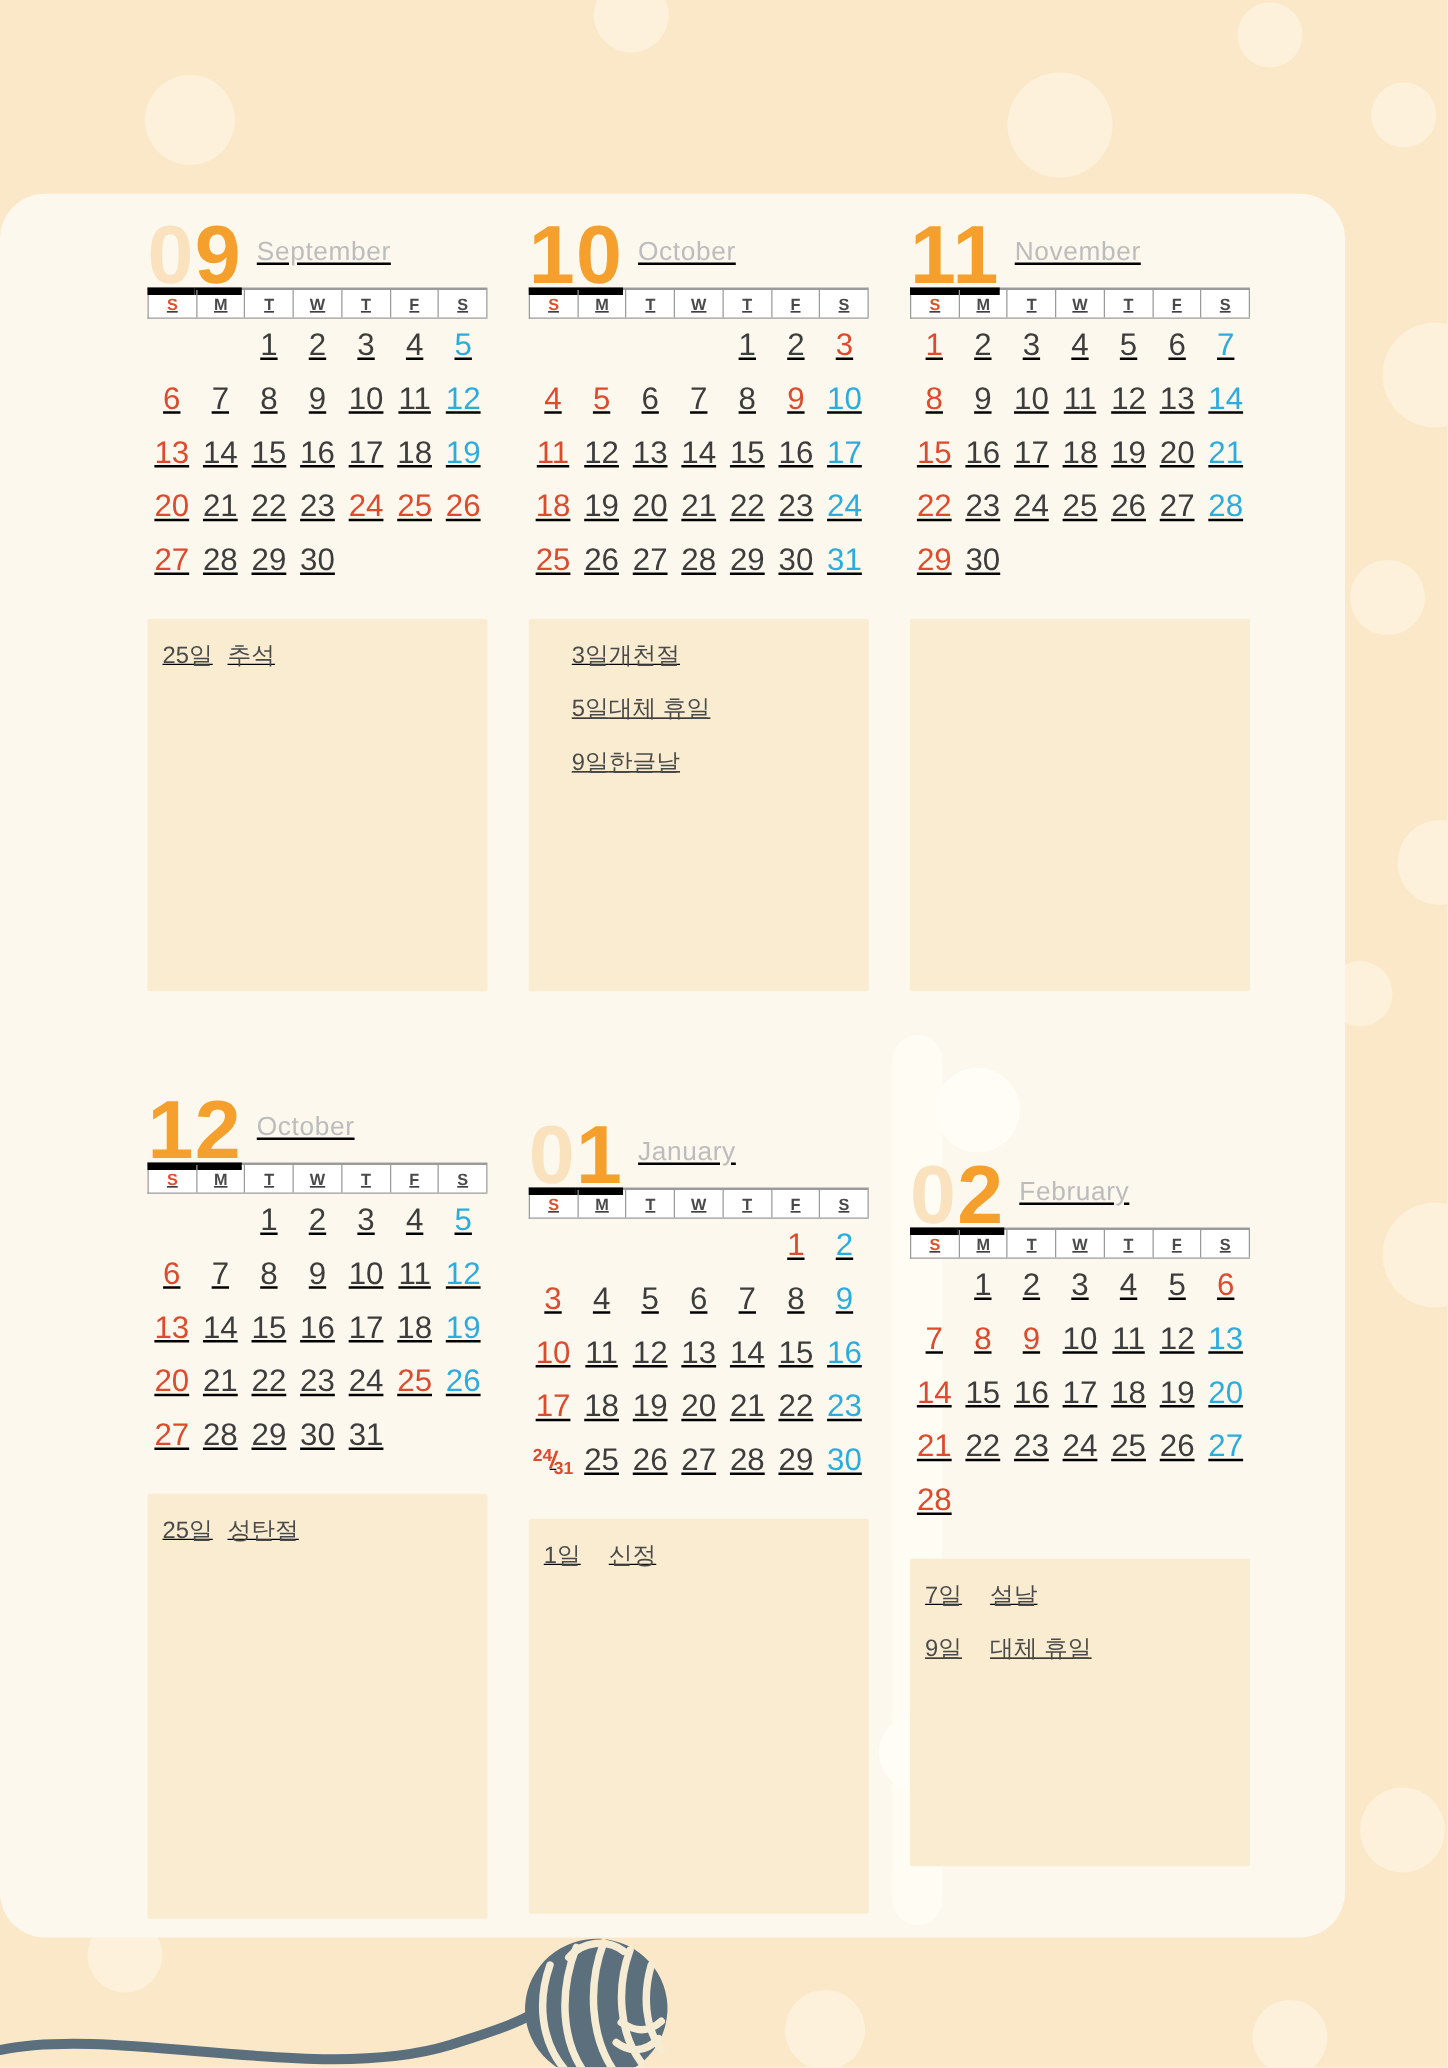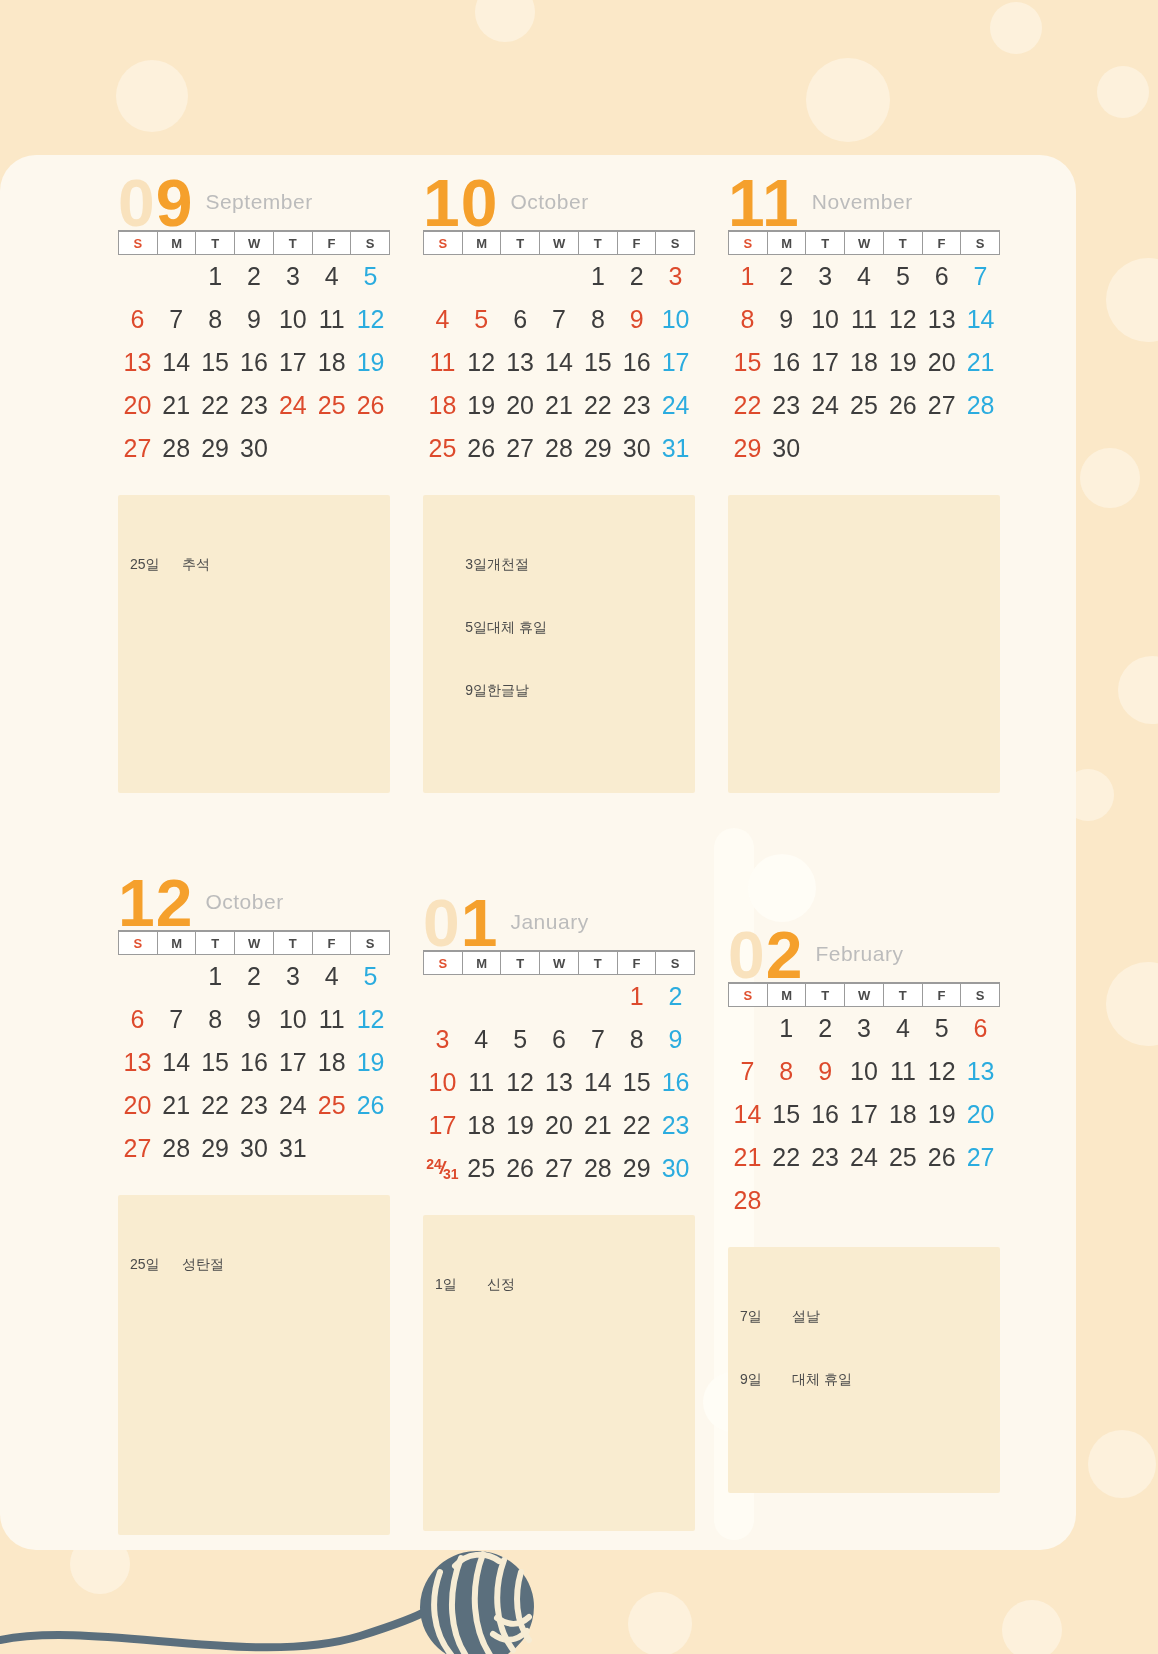--- a/index.html
+++ b/index.html
@@ -18,21 +18,21 @@
   .card{
     position:absolute;left:0;top:155px;width:1076px;height:1395px;
     background:var(--card);border-radius:36px;
   }
   .stripe{
     position:absolute;left:714px;top:828px;width:40px;height:712px;
     background:#fffdf6;opacity:.75;border-radius:20px;
   }
   .carddot{position:absolute;border-radius:50%;background:#fffdf6;opacity:.9;}
 
-  .month{position:absolute;width:272px;}
+  .month{position:absolute;width:272px;text-decoration:underline;}
   .monthhead{display:flex;align-items:flex-end;height:62px;}
   .num{font-size:66px;font-weight:bold;line-height:54px;color:var(--orange);letter-spacing:1px;}
   .num .fade{color:var(--orangefade);}
   .mname{font-size:21px;color:var(--mname);padding:0 0 16px 12px;letter-spacing:.5px;}
 
   .dayhdr{
     display:flex;height:25px;box-sizing:border-box;background:#fff;
     border-top:2px solid var(--border);border-bottom:1px solid var(--border);
     border-left:1px solid var(--border);
   }
@@ -49,21 +49,21 @@
   .cell.b{color:var(--blue);}
   .split{font-size:14px;font-weight:bold;line-height:10px;display:inline-block;white-space:nowrap;}
   .split .a{display:inline-block;transform:translateY(-5px);}
   .split .sl{font-size:19px;font-style:italic;margin:0 -2px;}
   .split .bb{display:inline-block;transform:translateY(5px);}
 
   .notes{
     margin-top:25px;background:var(--note);box-sizing:border-box;
     padding:16px 12px;border-radius:2px;
   }
-  .noteline{display:flex;font-size:14px;color:var(--wday);margin-bottom:17px;margin-top:45px;}
+  .noteline{display:flex;font-size:19px;color:var(--wday);margin-bottom:17px;}
   .noteday{min-width:52px;}
 
   .yarnwrap{position:absolute;left:0;top:1470px;width:1158px;height:184px;}
 </style>
 </head>
 <body>
 
 <div>
   <div class="bgdot" style="left:475px;top:-18px;width:60px;height:60px"></div>
   <div class="bgdot" style="left:116px;top:60px;width:72px;height:72px"></div>

